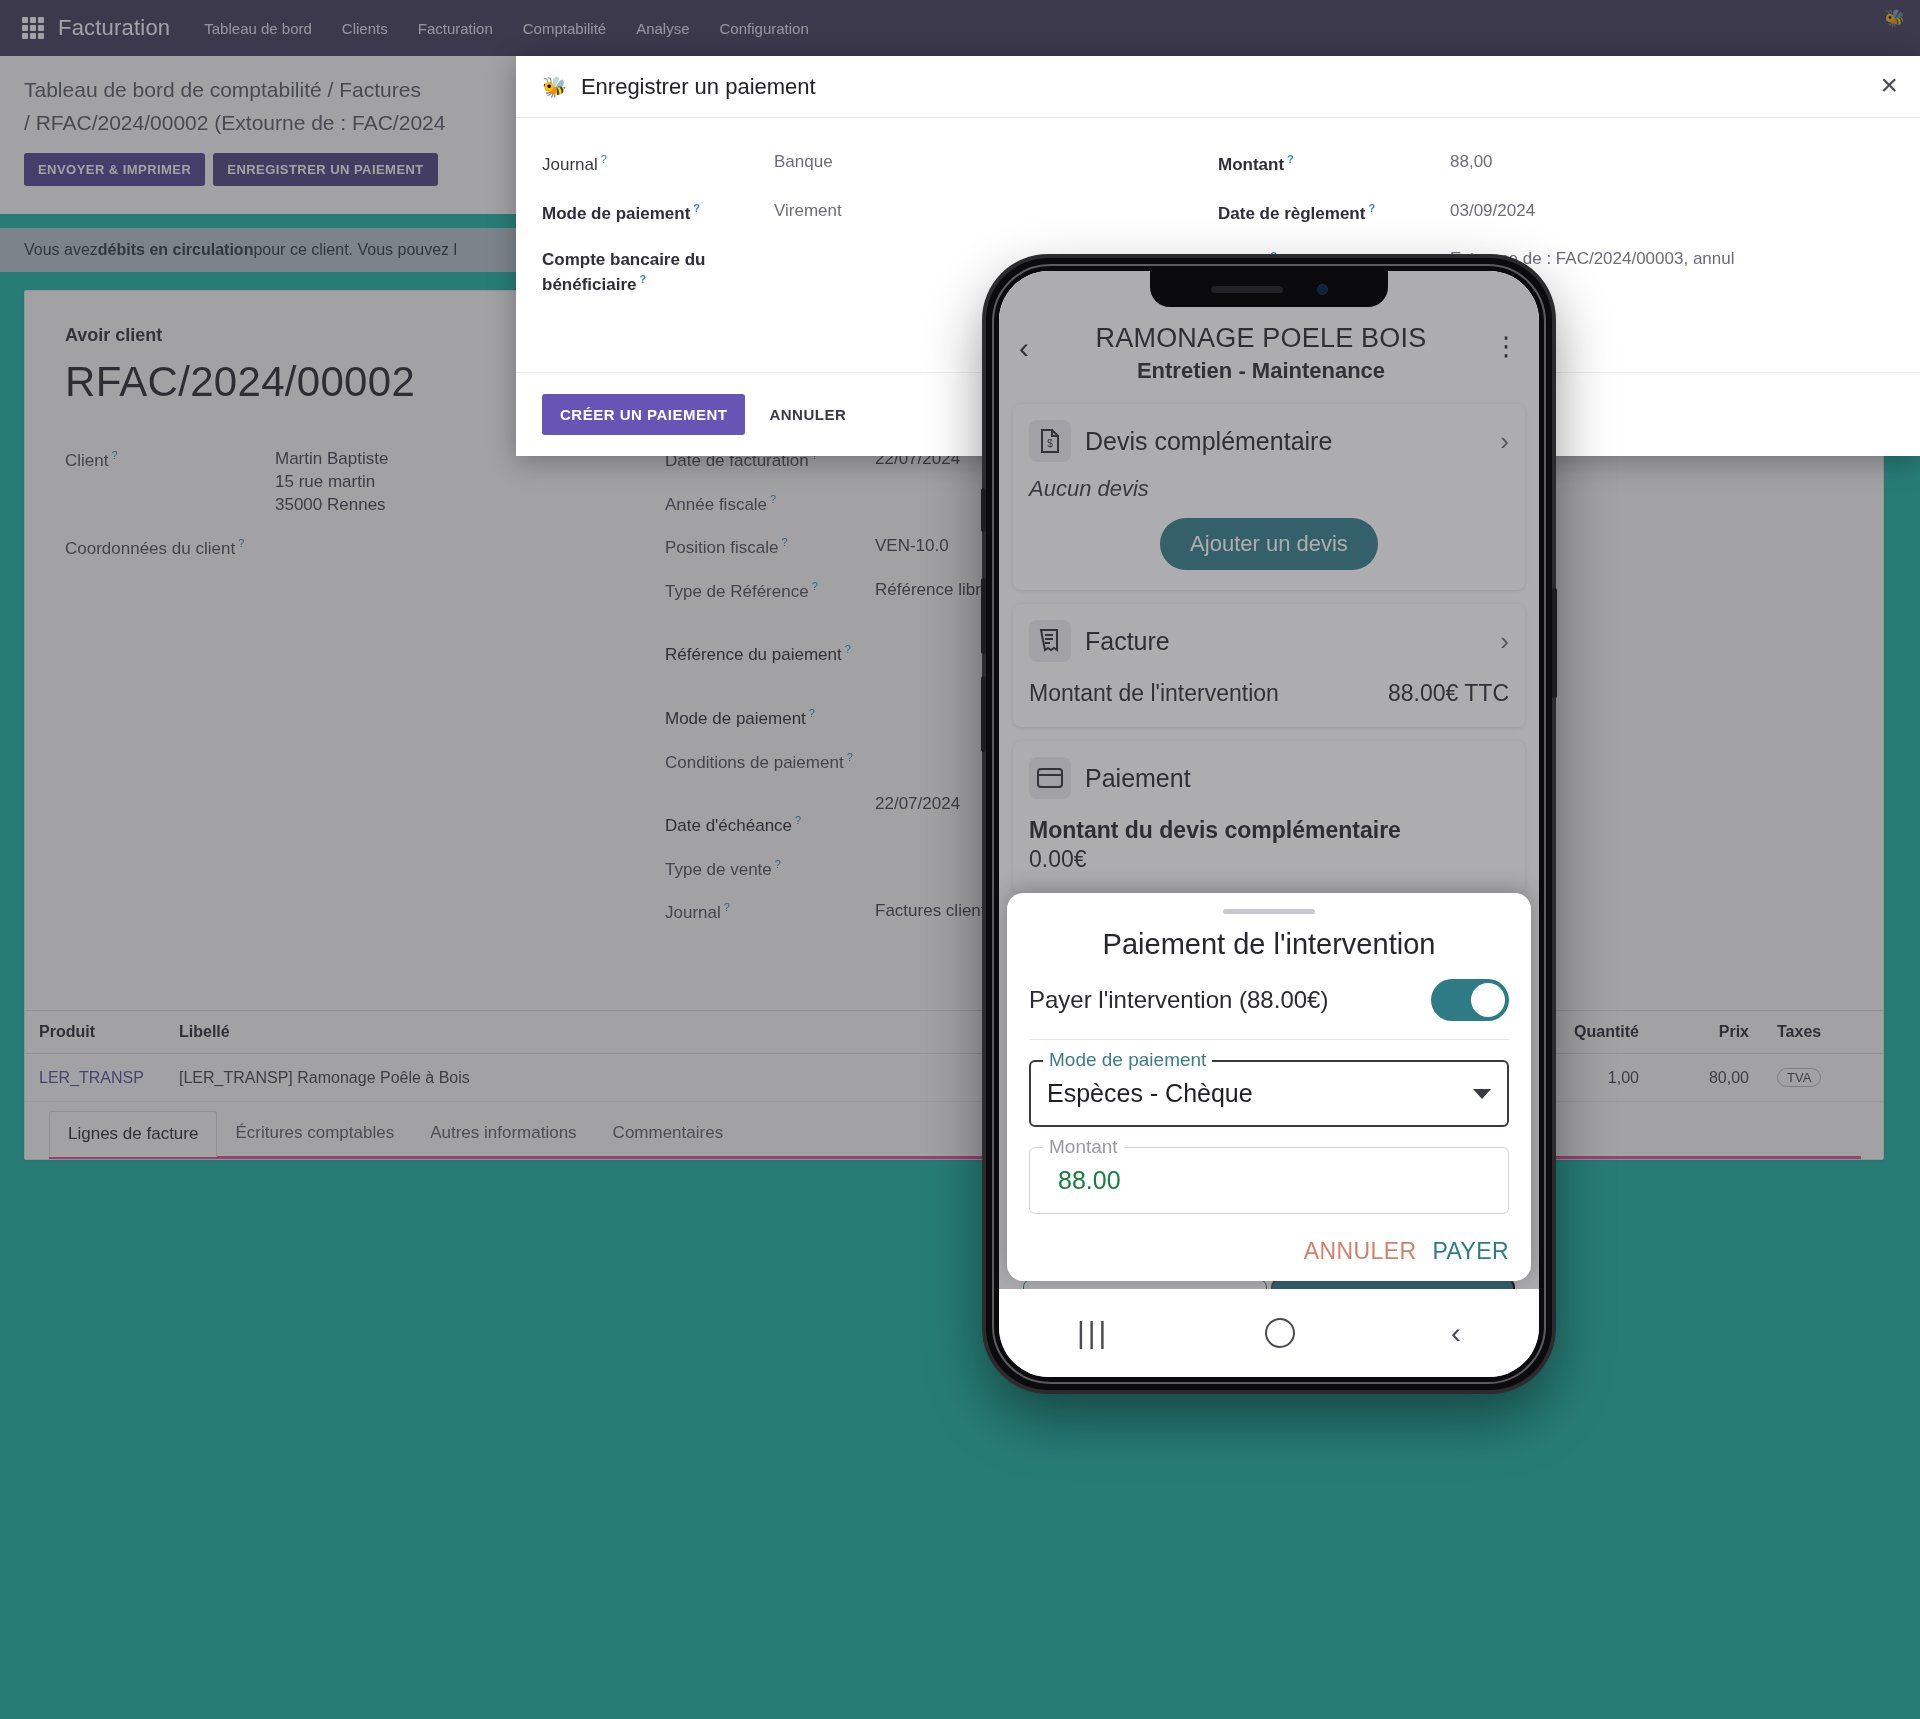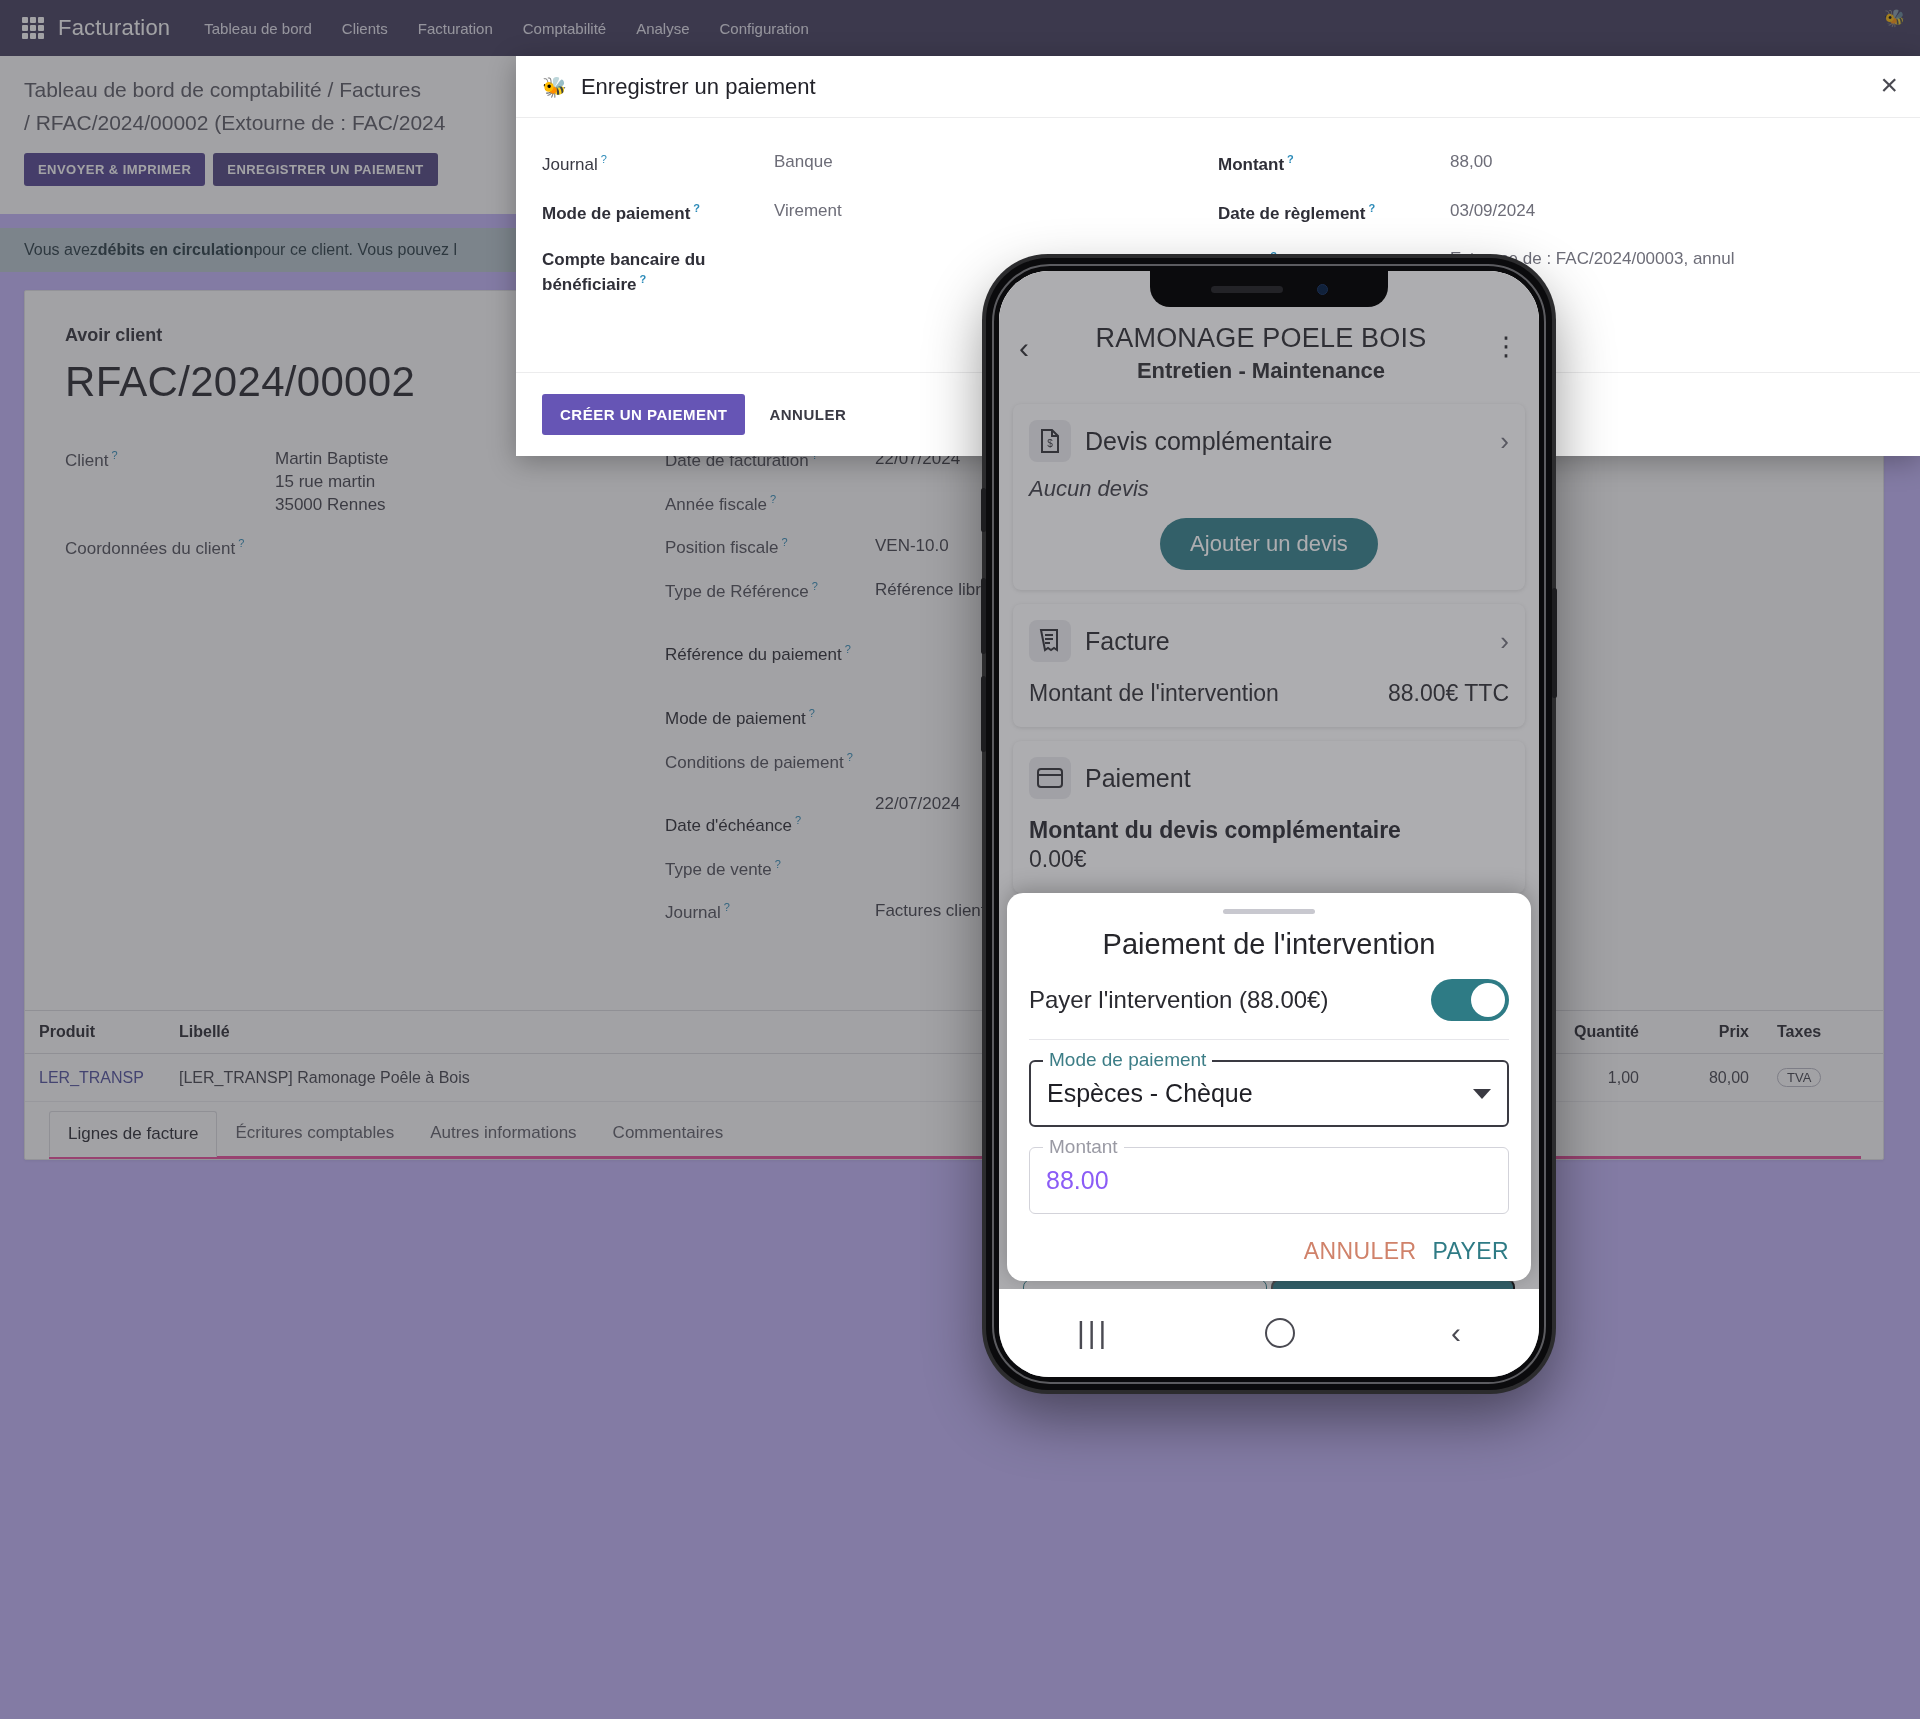--- a/index.html
+++ b/index.html
@@ -5,21 +5,21 @@
   * { box-sizing: border-box; margin: 0; padding: 0; }
   html, body {
     width: 1920px; height: 1719px;
     font-family: "Liberation Sans", sans-serif;
     background: #ffffff;
     overflow: hidden;
   }
   #root { position: relative; width: 1920px; height: 1719px; }
 
   
-  .desktop { position: absolute; inset: 0; background: #c4b5fd; }
+  .desktop { position: absolute; inset: 0; background: #14b8a6; }
 
   .topbar {
     position: absolute; left: 0; top: 0; width: 1920px; height: 56px;
     background: #3c3757; color: #ffffff;
     display: flex; align-items: center; padding: 0 16px; gap: 0;
   }
   .grid-icon {
     width: 22px; height: 22px; display: grid;
     grid-template-columns: repeat(3, 1fr); grid-template-rows: repeat(3, 1fr);
     gap: 2px; margin-right: 14px; margin-left: 6px;
@@ -222,21 +222,21 @@
     position: absolute; right: 4px; top: 4px; width: 34px; height: 34px;
     border-radius: 50%; background: #fff;
   }
   .divider { height: 1px; background: #e6e6ea; margin: 18px 0 20px 0; }
 
   .field { position: relative; margin-bottom: 20px; }
   .field .fieldbox {
     border: 2px solid #3a3a42; border-radius: 6px; padding: 17px 16px;
     font-size: 25px; color: #1f1f25; display: flex; align-items: center;
   }
-  .field.idle .fieldbox { border: 1px solid #d3d3da; color: #8b5cf6; padding: 18px 16px; }
+  .field.idle .fieldbox { border: 1px solid #d3d3da; color: #15803d; padding: 18px 28px; }
   .field .flegend {
     position: absolute; left: 14px; top: -11px; background: #fff; padding: 0 6px;
     font-size: 19px; color: #3c7d86;
   }
   .field.idle .flegend { color: #9a9aa4; }
   .caret { margin-left: auto; width: 0; height: 0;
     border-left: 9px solid transparent; border-right: 9px solid transparent;
     border-top: 10px solid #3a3a42; }
 
   .bs-actions { display: flex; justify-content: flex-end; gap: 16px; padding-top: 4px; }

